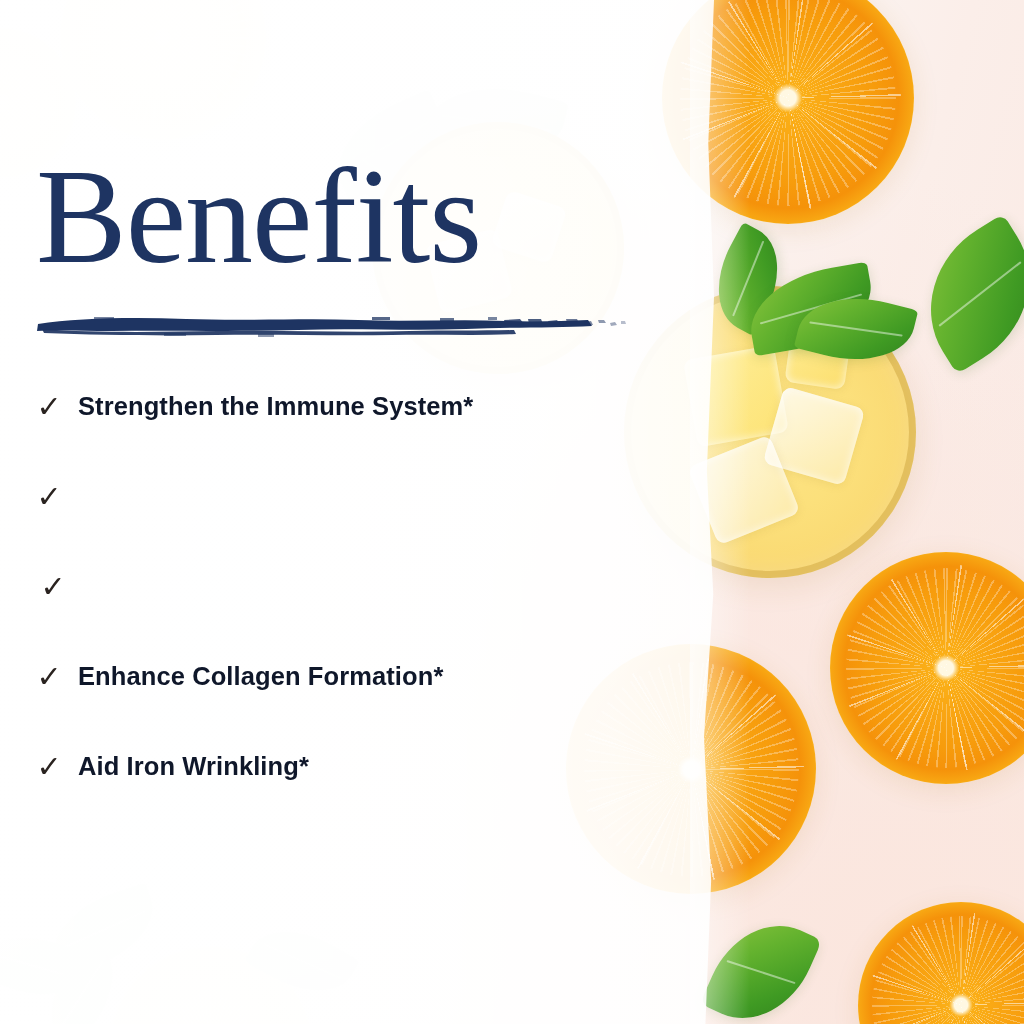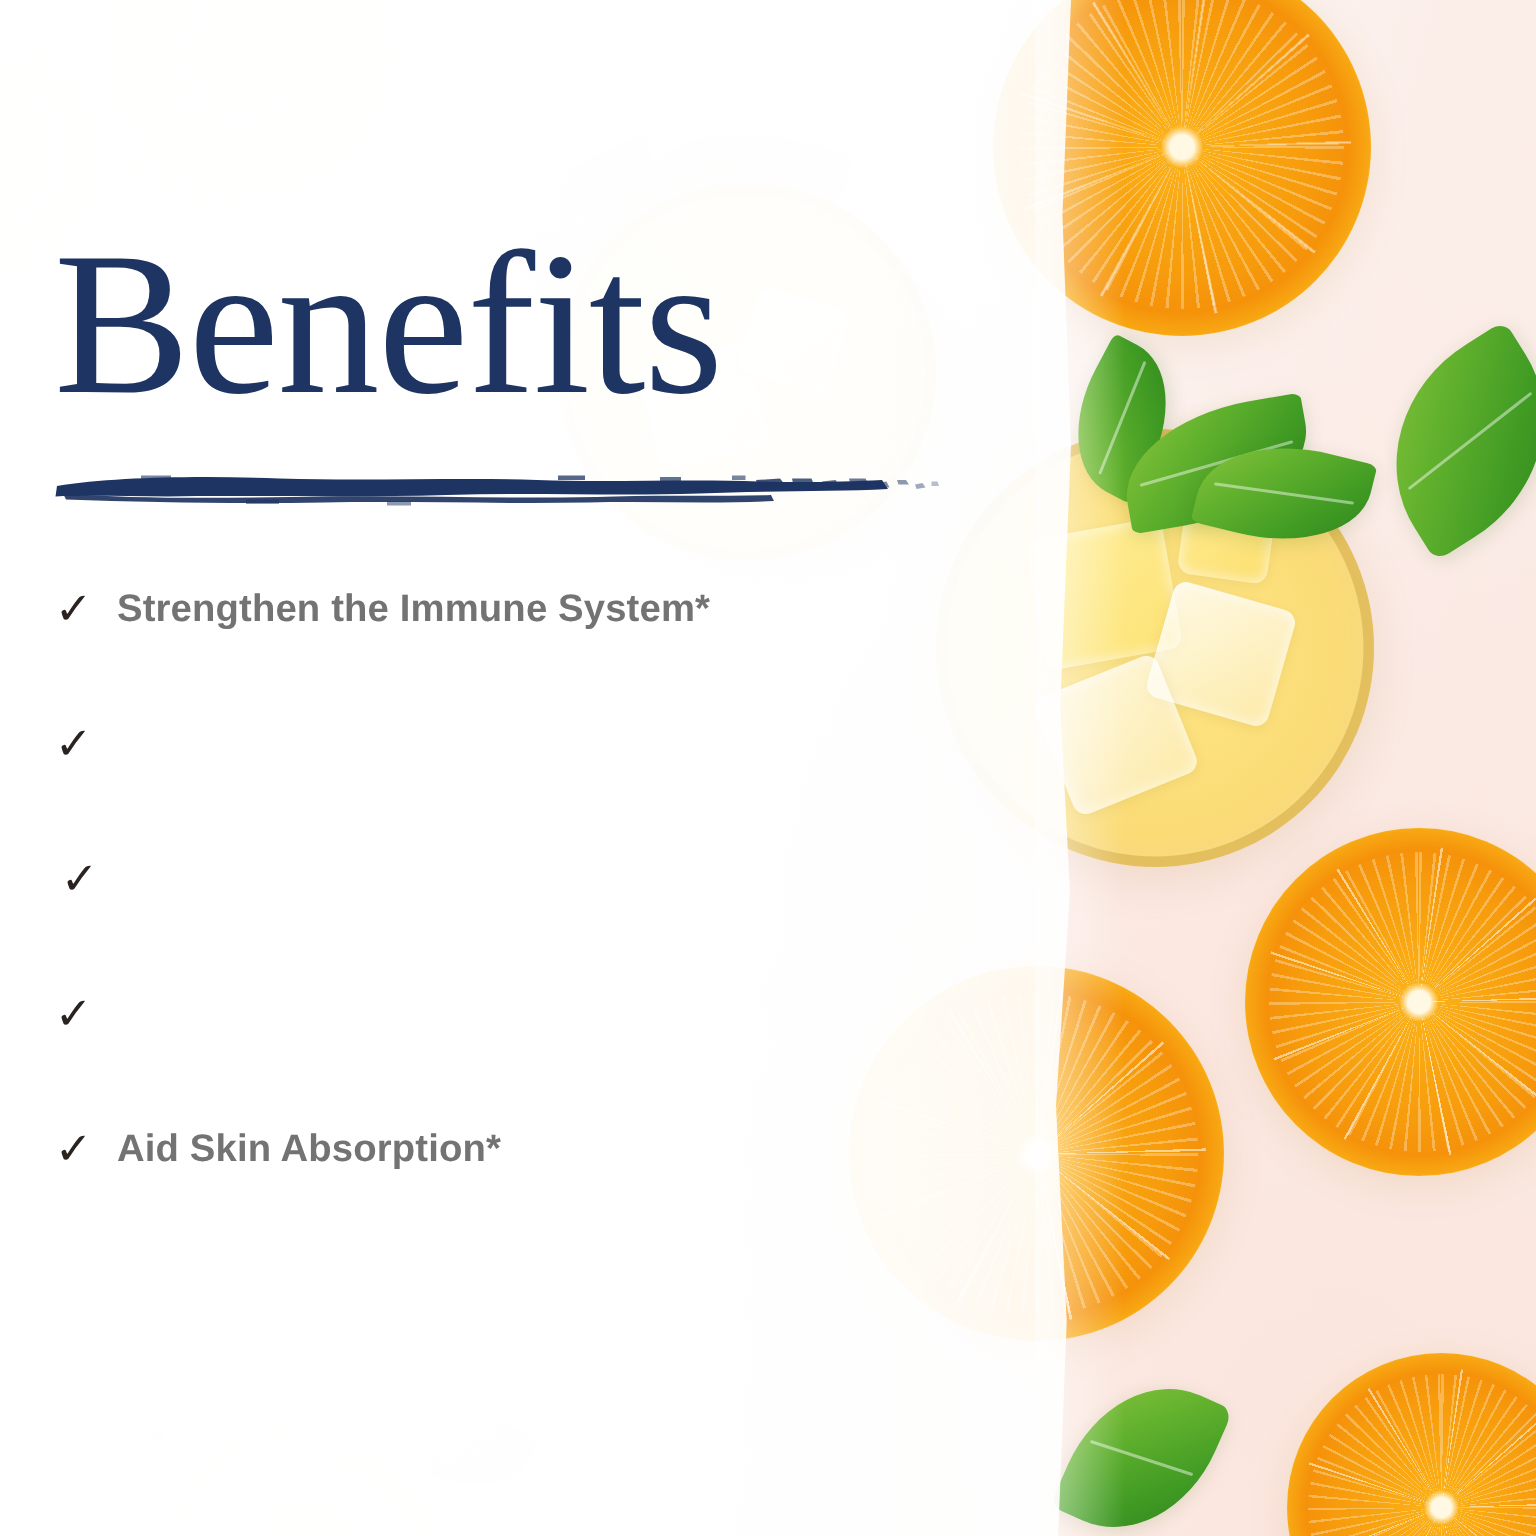--- a/index.html
+++ b/index.html
@@ -152,21 +152,21 @@
   .benefit-list{position:absolute;left:36px;top:380px;width:620px;}
   .benefit{
     position:absolute;left:0;display:flex;align-items:center;gap:16px;
     white-space:nowrap;
   }
   .benefit .check{
     font-size:30px;line-height:1;color:#2a2320;font-weight:300;
     width:26px;text-align:center;flex:0 0 26px;
   }
   .benefit .label{
-    font-size:25.5px;line-height:1;color:#737373;
+    font-size:25.5px;line-height:1;color:#0f172a;
     font-weight:700;letter-spacing:.1px;
   }
   .b0{top:12px;}
   .b1{top:102px;}
   .b2{top:192px;padding-left:4px;}
   .b3{top:282px;}
   .b4{top:372px;}
 </style>
 </head>
 <body>
@@ -288,22 +288,23 @@
       <div class="benefit b1">
         <span class="check">✓</span>
       </div>
 
       <div class="benefit b2">
         <span class="check">✓</span>
       </div>
 
       <div class="benefit b3">
         <span class="check">✓</span>
+        <span class="label">Enhance Collagen Formation*</span>
       </div>
 
       <div class="benefit b4">
         <span class="check">✓</span>
-        <span class="label">Aid Skin Absorption*</span>
+        <span class="label">Aid Iron Wrinkling*</span>
       </div>
 
     </div>
   </div>
 </div>
 
 </body></html>

